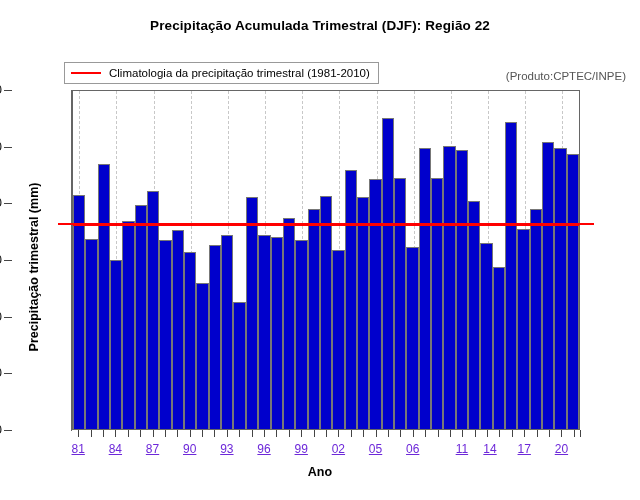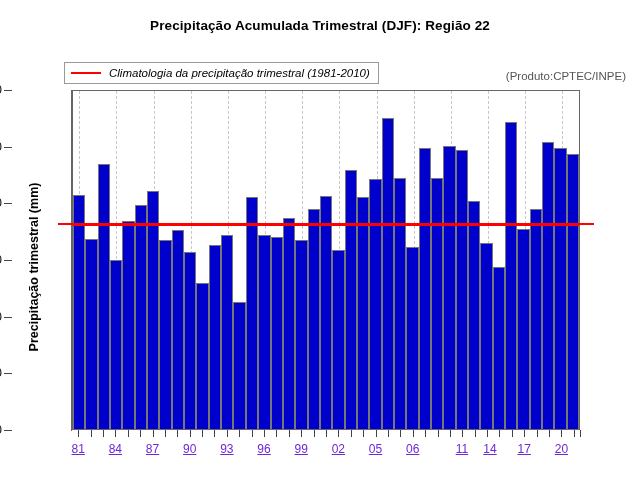--- a/index.html
+++ b/index.html
@@ -77,21 +77,21 @@
   #x-axis-title{
     position:absolute;left:0;top:465px;width:640px;text-align:center;
     font-size:12.5px;font-weight:bold;color:#000;
   }
 
   #legend-box{
     position:absolute;left:64px;top:62px;
     padding:4px 8px 4px 6px;
     background:#fff;border:1px solid #999;
     display:flex;align-items:center;gap:8px;
-    font-size:11.5px;color:#000;white-space:nowrap;font-style:italic;
+    font-size:11.5px;color:#000;white-space:nowrap;
   }
   #legend-swatch{
     display:inline-block;width:30px;height:0;border-top:2px solid #ff0000;
   }
 
   #product-note{
     position:absolute;right:14px;top:70px;
     font-size:11.5px;color:#555;white-space:nowrap;
   }
 </style>
@@ -236,20 +236,21 @@
       <div class="xtick" style="left: 439.854px;"></div>
       <div class="xtick" style="left: 452.244px;"></div>
       <div class="xtick-label" style="left: 452.244px;">17</div>
       <div class="xtick" style="left: 464.634px;"></div>
       <div class="xtick" style="left: 477.024px;"></div>
       <div class="xtick" style="left: 489.415px;"></div>
       <div class="xtick-label" style="left: 489.415px;">20</div>
       <div class="xtick" style="left: 501.805px;"></div>
       <div class="xtick" style="left: 508px;"></div>
     </div>
+  <div id="x-axis-title">Ano</div>
 
   <div id="legend-box">
     <span id="legend-swatch"></span>
     <span>Climatologia da precipitação trimestral (1981-2010)</span>
   </div>
 
   <div id="product-note">(Produto:CPTEC/INPE)</div>
 
 </div>
 

